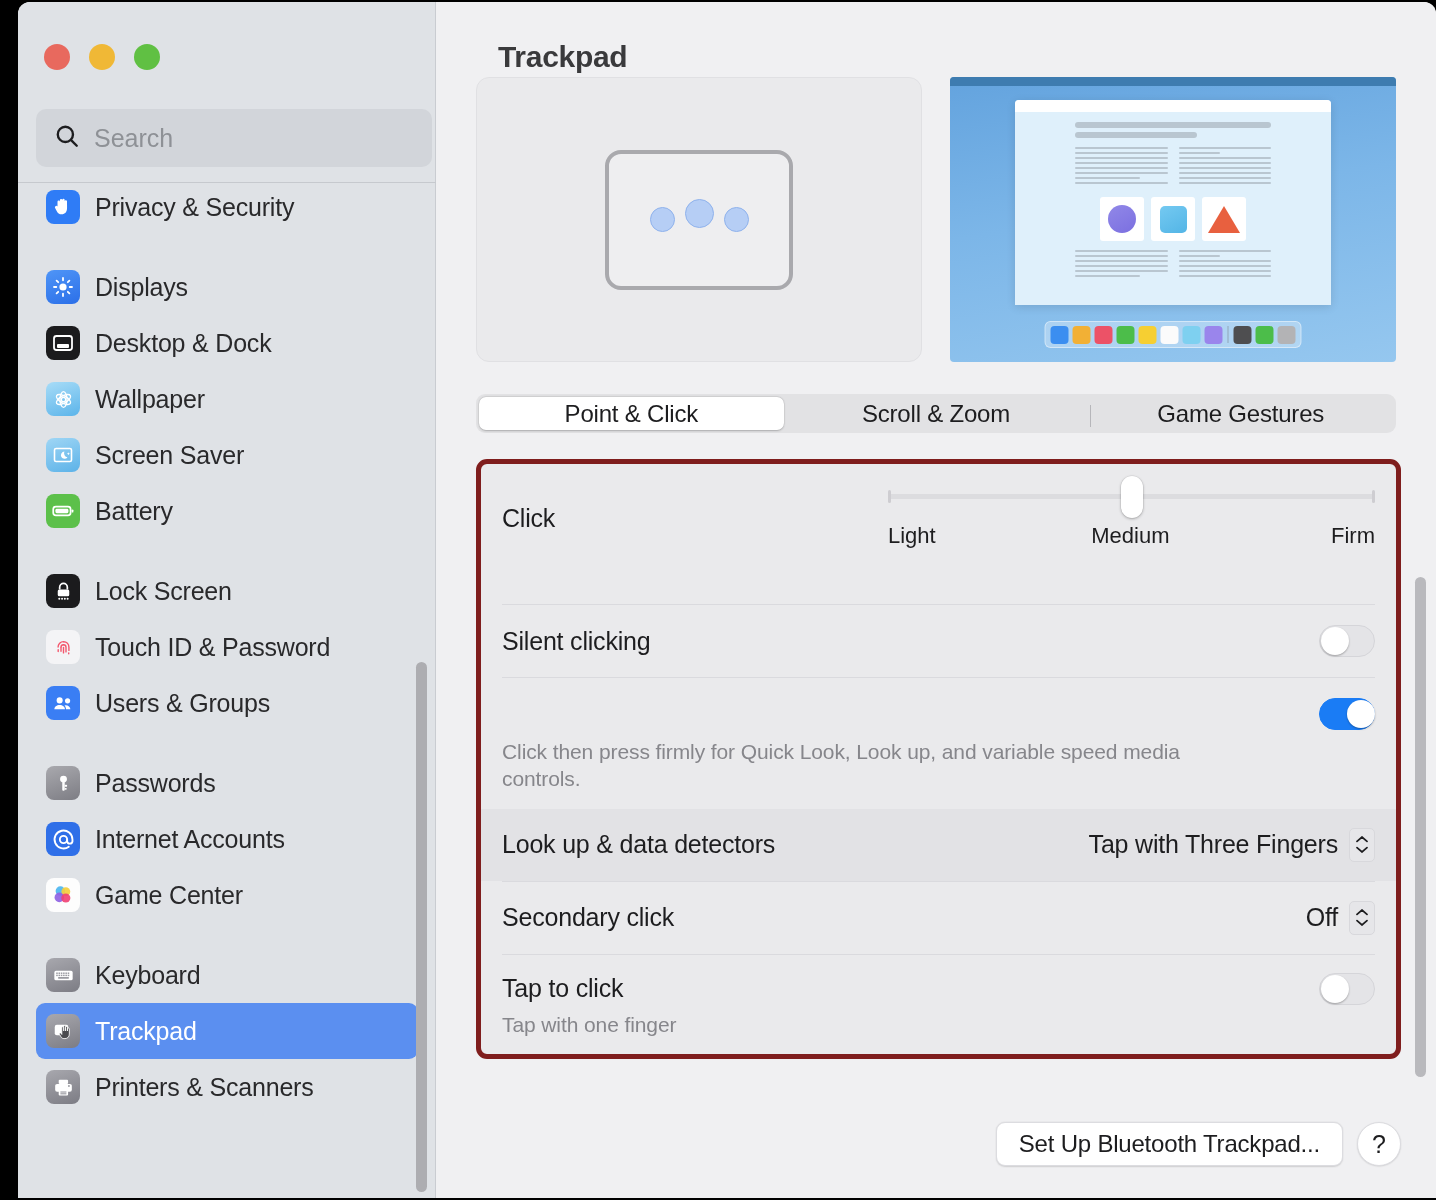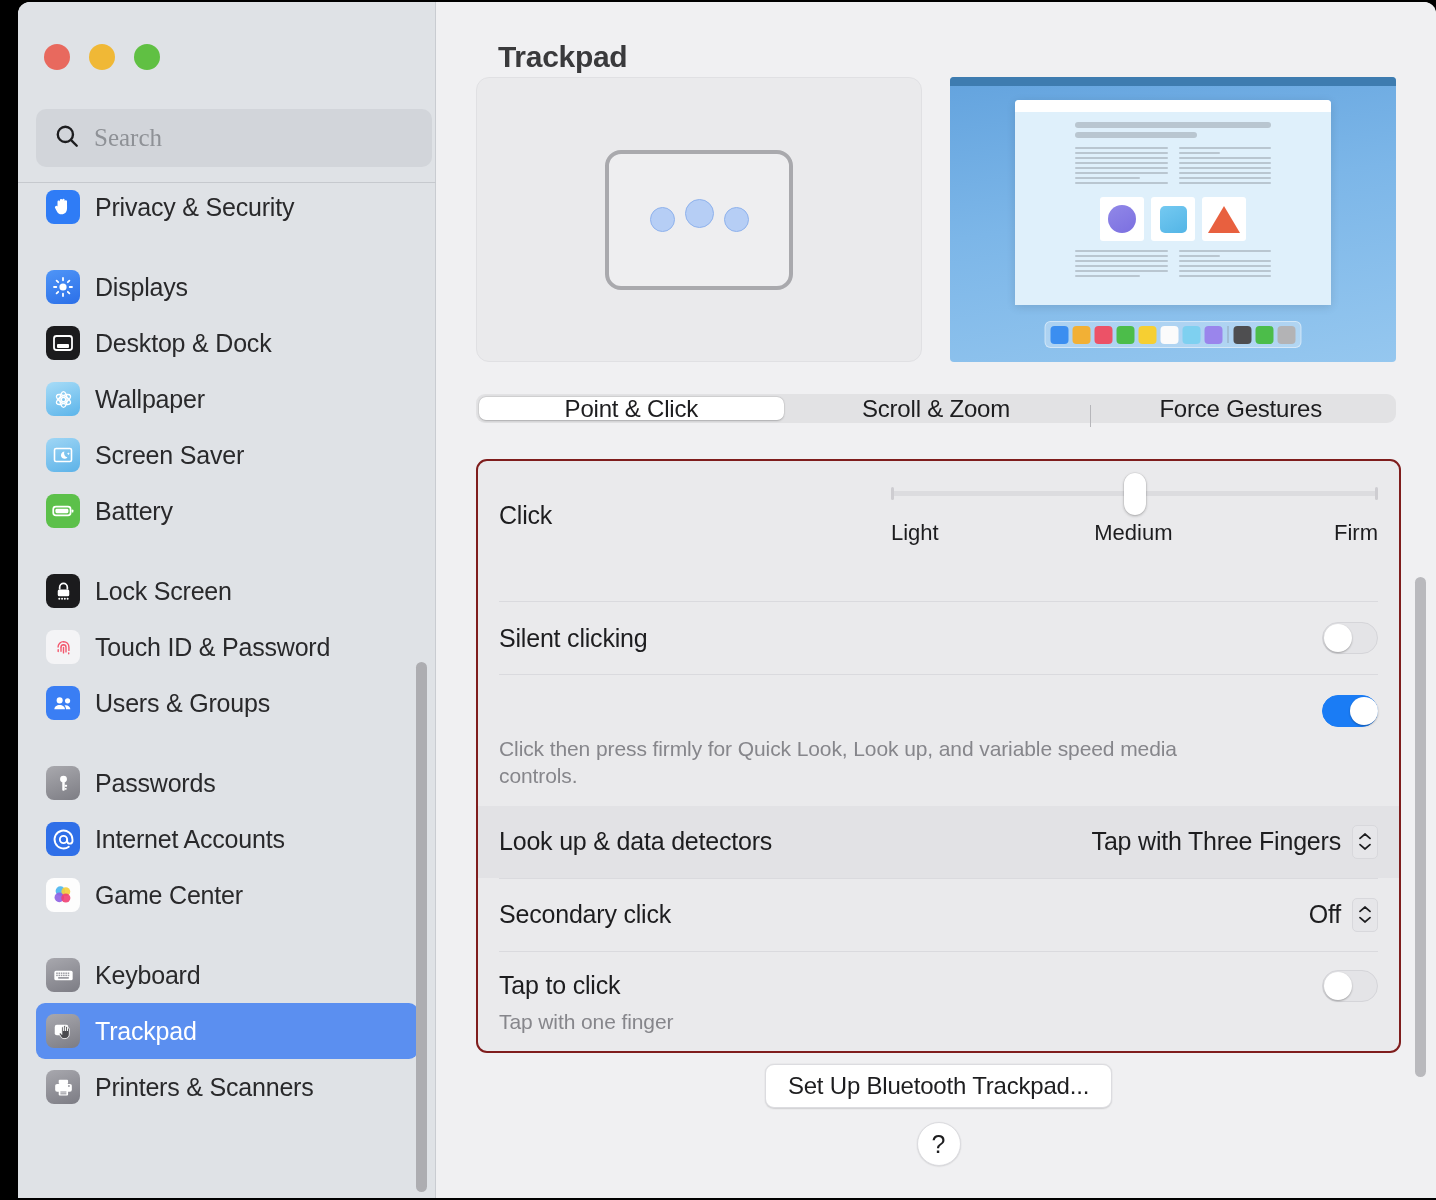--- a/index.html
+++ b/index.html
@@ -46,21 +46,21 @@
     width: 396px; height: 58px;
     background: #d2d5da;
     border-radius: 10px;
     display: flex; align-items: center;
     padding: 0 18px;
     gap: 14px;
   }
   #search-wrap svg { flex: 0 0 auto; }
   #search-input {
     border: none; background: transparent; outline: none;
-    font-family: Liberation Serif, serif;
+    font-family: Liberation Sans, sans-serif;
     font-size: 25px; color: #2a2a2c; width: 100%;
   }
   #search-input::placeholder { color: #8e9196; }
 
   #sidebar-divider {
     position: absolute; left: 0; top: 180px;
     width: 418px; height: 1px; background: #c6c9ce;
   }
 
   #sidebar-scroll {
@@ -229,21 +229,21 @@
     display: flex; align-items: center; gap: 4px;
     padding: 0 5px;
   }
   .dock-icon { width: 18px; height: 18px; border-radius: 4px; }
   .dock-sep { width: 1px; height: 17px; background: rgba(120,130,140,0.55); margin: 0 1px; }
 
   
   #tabs {
     position: absolute;
     left: 40px; top: 392px;
-    width: 920px; height: 29px;
+    width: 920px; height: 39px;
     background: #e2e2e4;
     border-radius: 9px;
     display: flex; align-items: center;
     padding: 3px;
   }
   .tab {
     flex: 1; height: 100%;
     display: flex; align-items: center; justify-content: center;
     font-size: 24px; color: #1d1d1f;
     border-radius: 7px;
@@ -264,21 +264,21 @@
 
   
   #settings-scroll {
     position: absolute;
     left: 40px; top: 448px;
     width: 925px; height: 630px;
     overflow: hidden;
   }
   #settings-list {
     background: #eaeaec;
-    border: 2px solid #7f1d1d;
+    border: 5px solid #7f1d1d;
     border-radius: 11px;
     margin-top: 9px;
   }
   .row {
     position: relative;
     padding: 0 21px;
   }
   .row.highlight { background: #e2e2e5; text-align: right; }
   .row-inner {
     display: flex; align-items: center;
@@ -372,21 +372,20 @@
     margin-left: 3px;
   }
 
   
   #bottom-bar {
     position: absolute;
     left: 40px; bottom: 32px;
     width: 925px;
     display: flex; justify-content: flex-end; align-items: center;
     gap: 14px;
-    flex-direction: column;
   }
   #setup-btn {
     background: #fff;
     border: 1px solid #dcdce0;
     border-radius: 9px;
     height: 44px;
     padding: 0 22px;
     font-size: 24px; color: #1d1d1f;
     display: flex; align-items: center;
     letter-spacing: -0.2px;
@@ -743,21 +742,21 @@
     </div>
 
     <div id="tabs">
       <div class="tab active">
         <span>Point &amp; Click</span>
       </div>
       <div class="tab">
         <span>Scroll &amp; Zoom</span>
       </div>
       <div class="tab">
-        <span>Force Gestures</span>
+        <span>Game Gestures</span>
       </div>
       <div class="tab-sep"></div>
     </div>
 
     <div id="settings-scroll">
       <div id="settings-list">
 
         <div class="row">
           <div class="row-inner" style="min-height:140px; align-items:flex-start; padding-top:26px;">
             <div class="row-label" style="padding-top:14px;">Click</div>

